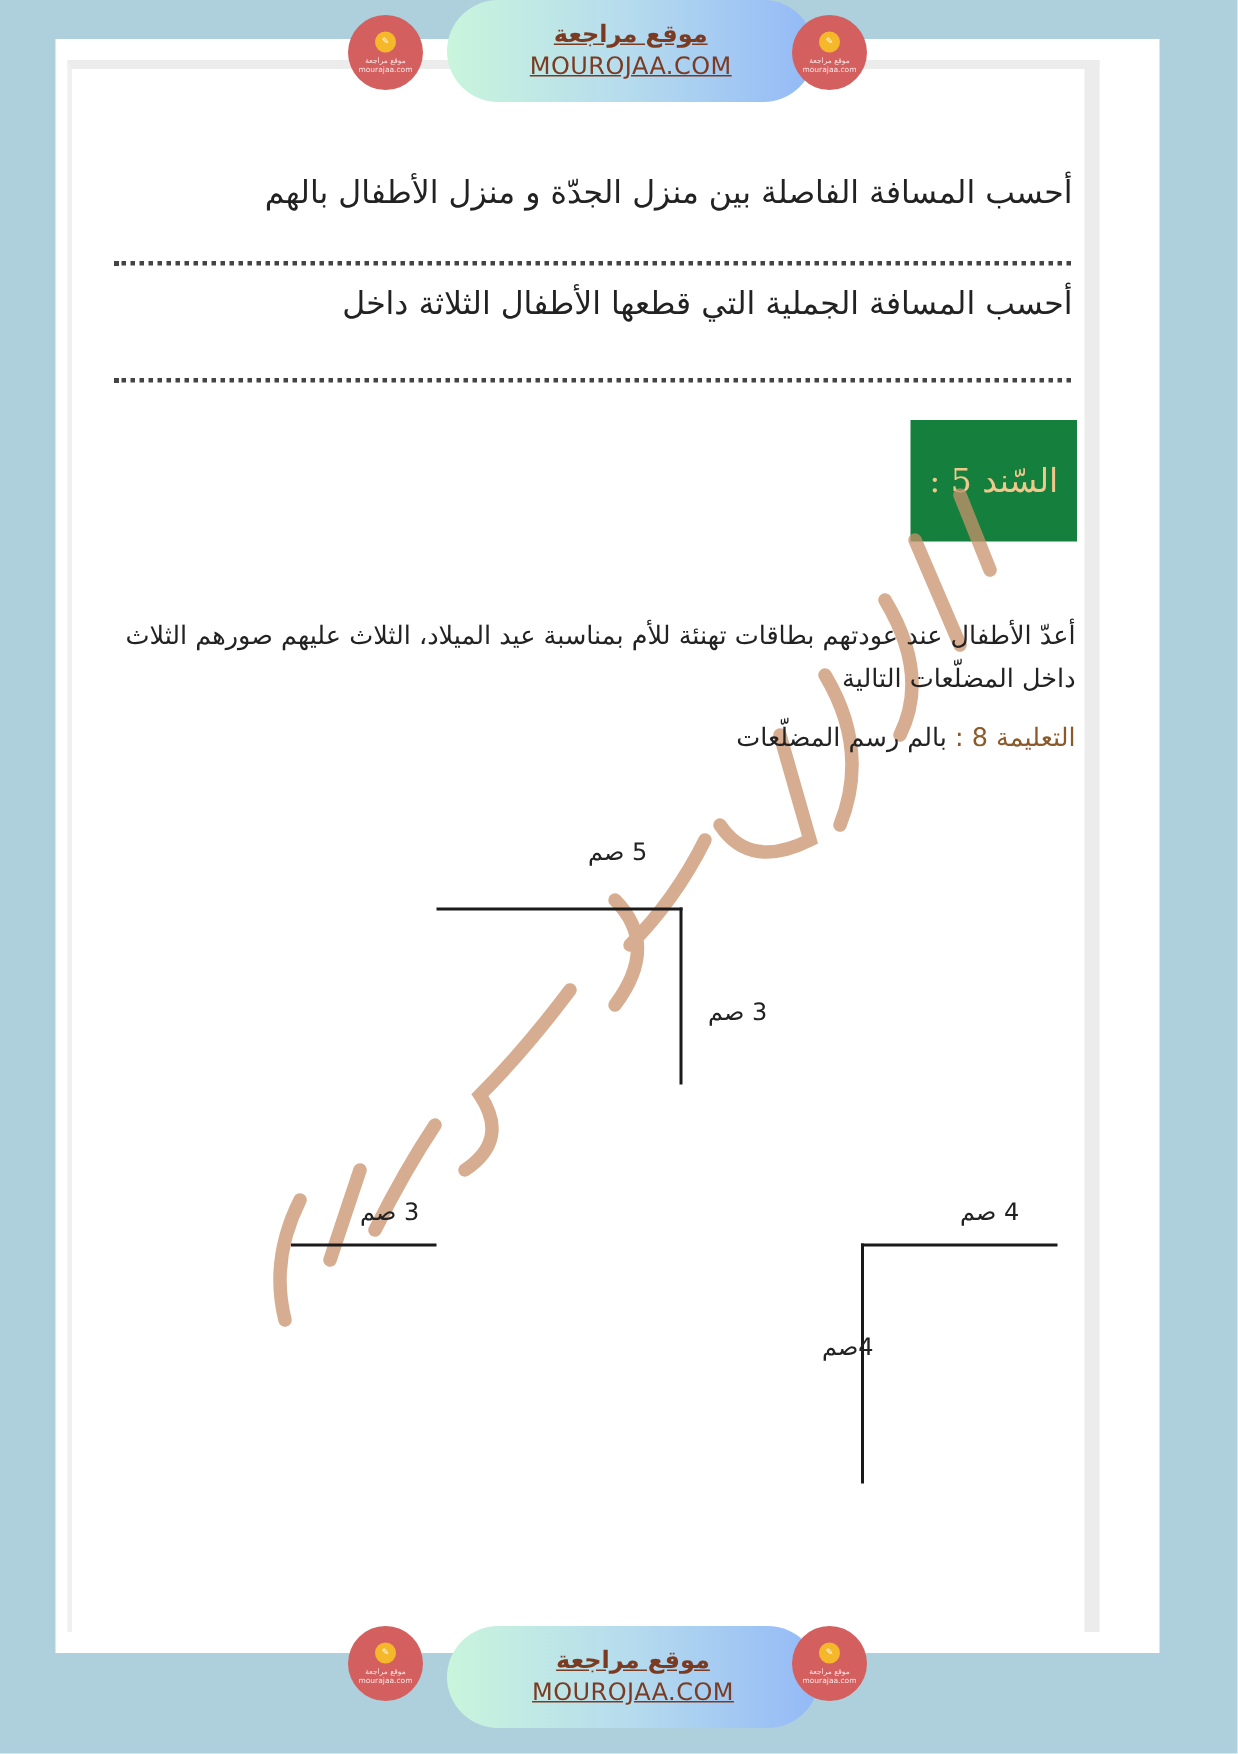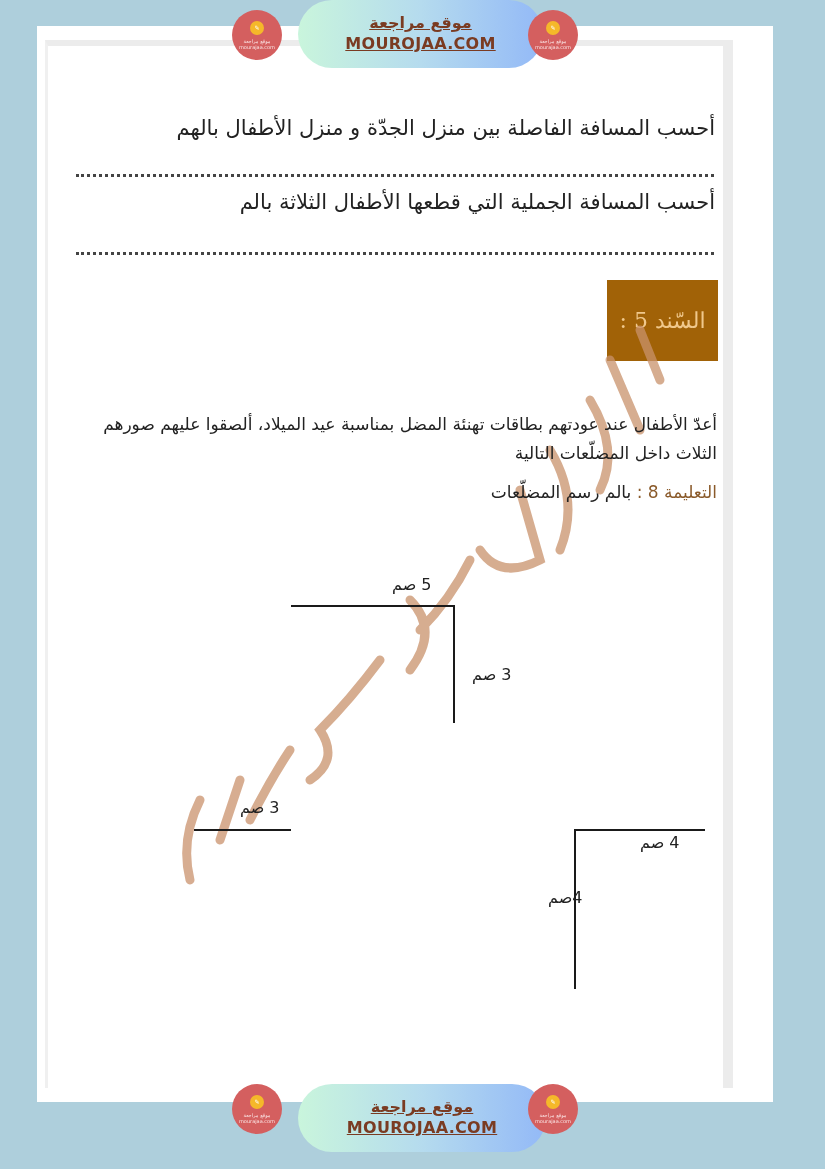--- a/index.html
+++ b/index.html
@@ -28,21 +28,21 @@
       display: flex; flex-direction: column; align-items: center; justify-content: center;
       text-align: center;
     }
     .banner.top { top: 0; }
     .banner.bottom { top: 1084px; width: 248px; }
     .banner .ar {
       font-family: "DejaVu Sans", sans-serif; font-weight: bold; color: #7a3b22;
       font-size: 16px; text-decoration: underline; line-height: 20px; direction: rtl;
     }
     .banner .en {
-      font-family: "DejaVu Sans", sans-serif; font-weight: bold; color: #7a3b22;
+      font-family: "DejaVu Sans", sans-serif; font-weight: normal; color: #7a3b22;
       font-size: 16px; text-decoration: underline; line-height: 22px; letter-spacing: 0.3px;
     }
     .badge {
       position: absolute; width: 50px; height: 50px; border-radius: 50%;
       background: #d45f5f;
       display: flex; flex-direction: column; align-items: center; justify-content: center;
     }
     .badge .dot {
       width: 14px; height: 14px; border-radius: 50%; background: #f5b82a;
       font-size: 6px; color: #fff; text-align: center; line-height: 14px; font-weight: bold;
@@ -52,21 +52,21 @@
     .q {
       position: absolute; right: 110px; direction: rtl; text-align: right;
       font-family: "DejaVu Sans", sans-serif; font-size: 21px; color: #222; white-space: nowrap;
     }
     .dots {
       position: absolute; left: 76px; width: 638px; height: 0;
       border-top: 3px dotted #444;
     }
     .sanad {
       position: absolute; left: 607px; top: 280px; width: 111px; height: 81px;
-      background: #a16207;
+      background: #15803d;
       display: flex; align-items: center; justify-content: center;
       color: #f0c88c; font-family: "DejaVu Serif", serif; font-size: 22px; direction: rtl;
     }
     .para {
       position: absolute; right: 108px; top: 410px; width: 650px; direction: rtl; text-align: right;
       font-size: 17px; color: #222; line-height: 29px;
     }
     .instr {
       position: absolute; right: 108px; top: 482px; direction: rtl; text-align: right;
       font-size: 17px; color: #222; white-space: nowrap;
@@ -94,55 +94,55 @@
   <div class="ar">موقع مراجعة</div>
   <div class="en">MOUROJAA.COM</div>
 </div>
 <div class="badge" style="left:528px; top:10px;">
   <div class="dot">✎</div>
   <div class="txt">موقع مراجعة mourajaa.com</div>
 </div>
 
 <div class="q" style="top:116px;">أحسب المسافة الفاصلة بين منزل الجدّة و منزل الأطفال بالهم</div>
 <div class="dots" style="top:174px;"></div>
-<div class="q" style="top:190px;">أحسب المسافة الجملية التي قطعها الأطفال الثلاثة بالم</div>
+<div class="q" style="top:190px;">أحسب المسافة الجملية التي قطعها الأطفال الثلاثة داخل</div>
 <div class="dots" style="top:252px;"></div>
 
 <div class="sanad">
   <span>السّند 5 :</span>
 </div>
 
 <svg class="watermark" viewBox="0 0 620 600">
   <g fill="none" stroke="#c9926c" stroke-width="9" stroke-linecap="round" opacity="0.75">
     <path d="M520 30 L540 80 M490 60 L520 130 M470 100 Q500 150 480 190"></path>
     <path d="M430 150 Q460 200 440 250 M400 190 L420 260 Q380 280 360 250"></path>
     <path d="M350 260 Q330 300 300 330 M290 300 Q320 330 290 370"></path>
     <path d="M260 360 Q230 400 200 430 Q220 460 190 480"></path>
     <path d="M170 450 Q150 480 130 520 M120 480 L100 540 M80 500 Q60 540 70 580"></path>
   </g>
   <text x="0" y="0" fill="#c9926c" opacity="0">وليد الكرّاي و آمنة بن عبد الله</text>
 </svg>
 
-<div class="para">أعدّ الأطفال عند عودتهم بطاقات تهنئة المضل بمناسبة عيد الميلاد، ألصقوا عليهم صورهم الثلاث داخل المضلّعات التالية</div>
+<div class="para">أعدّ الأطفال عند عودتهم بطاقات تهنئة للأم بمناسبة عيد الميلاد، الثلاث عليهم صورهم الثلاث داخل المضلّعات التالية</div>
 <div class="instr">
   <span class="lbl">التعليمة 8 :</span>
   <span>بالم رسم المضلّعات</span>
 </div>
 
 <div class="line" style="left:291px; top:605px; width:164px; height:2px;"></div>
 <div class="line" style="left:453px; top:605px; width:2px; height:118px;"></div>
-<div class="lab" style="left:392px; top:575px;">5 صم</div>
+<div class="lab" style="left:392px; top:558px;">5 صم</div>
 <div class="lab" style="left:472px; top:665px;">3 صم</div>
 
 <div class="line" style="left:194px; top:829px; width:97px; height:2px;"></div>
 <div class="lab" style="left:240px; top:798px;">3 صم</div>
 
 <div class="line" style="left:574px; top:829px; width:131px; height:2px;"></div>
 <div class="line" style="left:574px; top:829px; width:2px; height:160px;"></div>
-<div class="lab" style="left:640px; top:798px;margin-top:35px;">4 صم</div>
+<div class="lab" style="left:640px; top:798px;">4 صم</div>
 <div class="lab" style="left:548px; top:888px;">4صم</div>
 
 <div class="badge" style="left:232px; top:1084px;">
   <div class="dot">✎</div>
   <div class="txt">موقع مراجعة mourajaa.com</div>
 </div>
 <div class="banner bottom">
   <div class="ar">موقع مراجعة</div>
   <div class="en">MOUROJAA.COM</div>
 </div>

